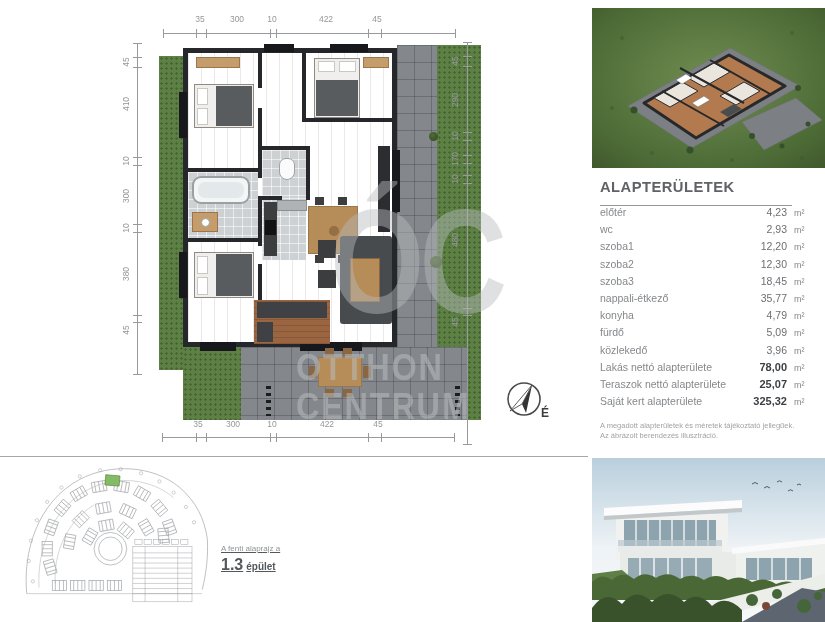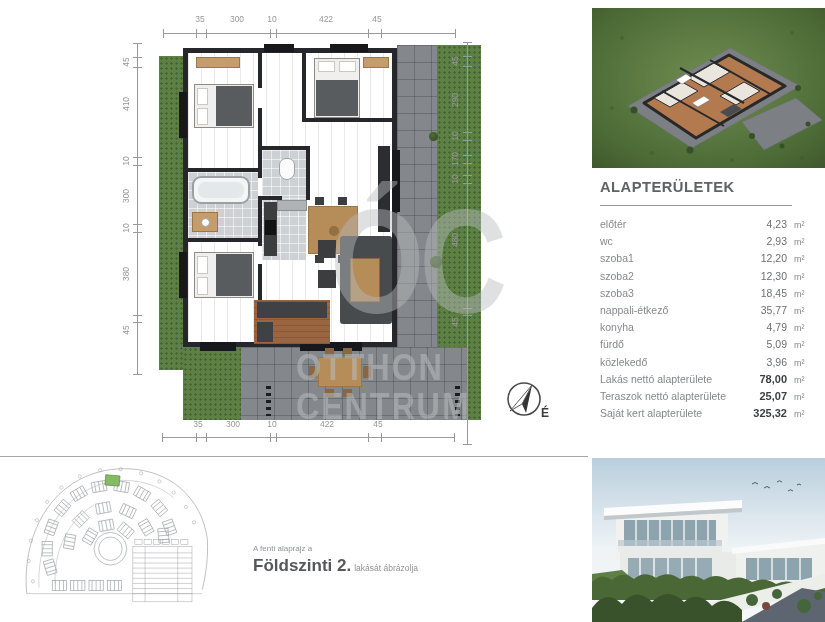--- a/index.html
+++ b/index.html
@@ -52,32 +52,32 @@
   .compass .n-label{position:absolute;left:44px;top:28px;font-size:12px;font-weight:700;color:#3c3c3e;}
 
   
   .render3d{position:absolute;left:592px;top:8px;width:233px;height:160px;overflow:hidden;}
   .photo{position:absolute;left:592px;top:458px;width:233px;height:164px;overflow:hidden;}
 
   .areas-panel{position:absolute;left:600px;top:178px;width:222px;}
   .areas-title{margin:0;font-size:15.5px;font-weight:700;color:#606265;letter-spacing:.5px;
                transform:scaleX(.95);transform-origin:left;}
   .rule{margin-top:9px;width:192px;border-top:1px solid #96999c;}
-  .t-rows{margin-top:12px;width:214px;}
+  .t-rows{margin-top:0;width:214px;}
   .t-row{display:flex;align-items:baseline;height:17.2px;}
   .t-label{flex:1;font-size:10.5px;color:#85888b;}
   .t-value{width:44px;text-align:right;font-size:10.5px;color:#6c6f72;}
   .t-unit{width:20px;margin-left:7px;font-size:9px;color:#85888b;}
   .t-row.em .t-value{color:#3c3f42;font-weight:700;font-size:11px;}
   .note{margin-top:9px;width:212px;font-size:7.5px;line-height:9.5px;color:#a0a3a6;}
 
   
   .divider{position:absolute;left:0;top:456px;width:588px;height:1px;background:#a5a8aa;}
   .siteplan{position:absolute;left:10px;top:459px;width:210px;height:153px;}
-  .caption{position:absolute;left:253px;top:544px;color:#55585b;}
+  .caption{position:absolute;left:221px;top:544px;color:#55585b;text-decoration:underline;}
   .cap-intro{font-size:8px;color:#8f9294;}
   .cap-l2{margin-top:3px;}
   .cap-big{font-size:16px;font-weight:700;color:#55585b;}
   .cap-mid{font-size:10px;font-weight:700;color:#55585b;margin-left:3px;}
   .cap-l3{margin-top:3px;}
   .cap-big2{font-size:17px;font-weight:700;color:#55585b;}
   .cap-small{font-size:8.5px;color:#8f9294;margin-left:3px;}
 </style>
 </head>
 <body>
@@ -379,20 +379,24 @@
           <span class="t-value">25,07</span>
           <span class="t-unit">m²</span>
         </div>
 
         <div class="t-row em">
           <span class="t-label">Saját kert alapterülete</span>
           <span class="t-value">325,32</span>
           <span class="t-unit">m²</span>
         </div>
       </div>
+    <div class="note">
+      <div>A megadott alapterületek és méretek tájékoztató jellegűek.</div>
+      <div>Az ábrázolt berendezés illusztráció.</div>
+    </div>
   </div>
 
   <div class="photo">
     <svg width="233" height="164" viewBox="0 0 233 164">
       <defs>
         <linearGradient id="g2" x1="0" y1="0" x2="0" y2="1">
           <stop offset="0%" stop-color="#b9cfdd"></stop>
             <stop offset="55%" stop-color="#eef3f6"></stop>
             <stop offset="100%" stop-color="#f6f8f9"></stop>
         </linearGradient>
@@ -506,18 +510,18 @@
           <circle cx="180" cy="62" r="1.6"></circle>
       </g>
       <g transform="translate(100,21) rotate(5)">
         <rect x="-7" y="-5" width="14" height="10" fill="#85bb65" stroke="#5c8c44" stroke-width="0.7"></rect>
       </g>
     </svg>
   </div>
 
   <div class="caption">
     <div class="cap-intro">A fenti alaprajz a</div>
-    <div class="cap-l3">
-      <span class="cap-big2">Földszinti 2.</span><span class="cap-small">lakását ábrázolja</span>
+    <div class="cap-l2">
+      <span class="cap-big">1.3</span><span class="cap-mid">épület</span>
     </div>
   </div>
 
 </div>
 
 </body></html>

